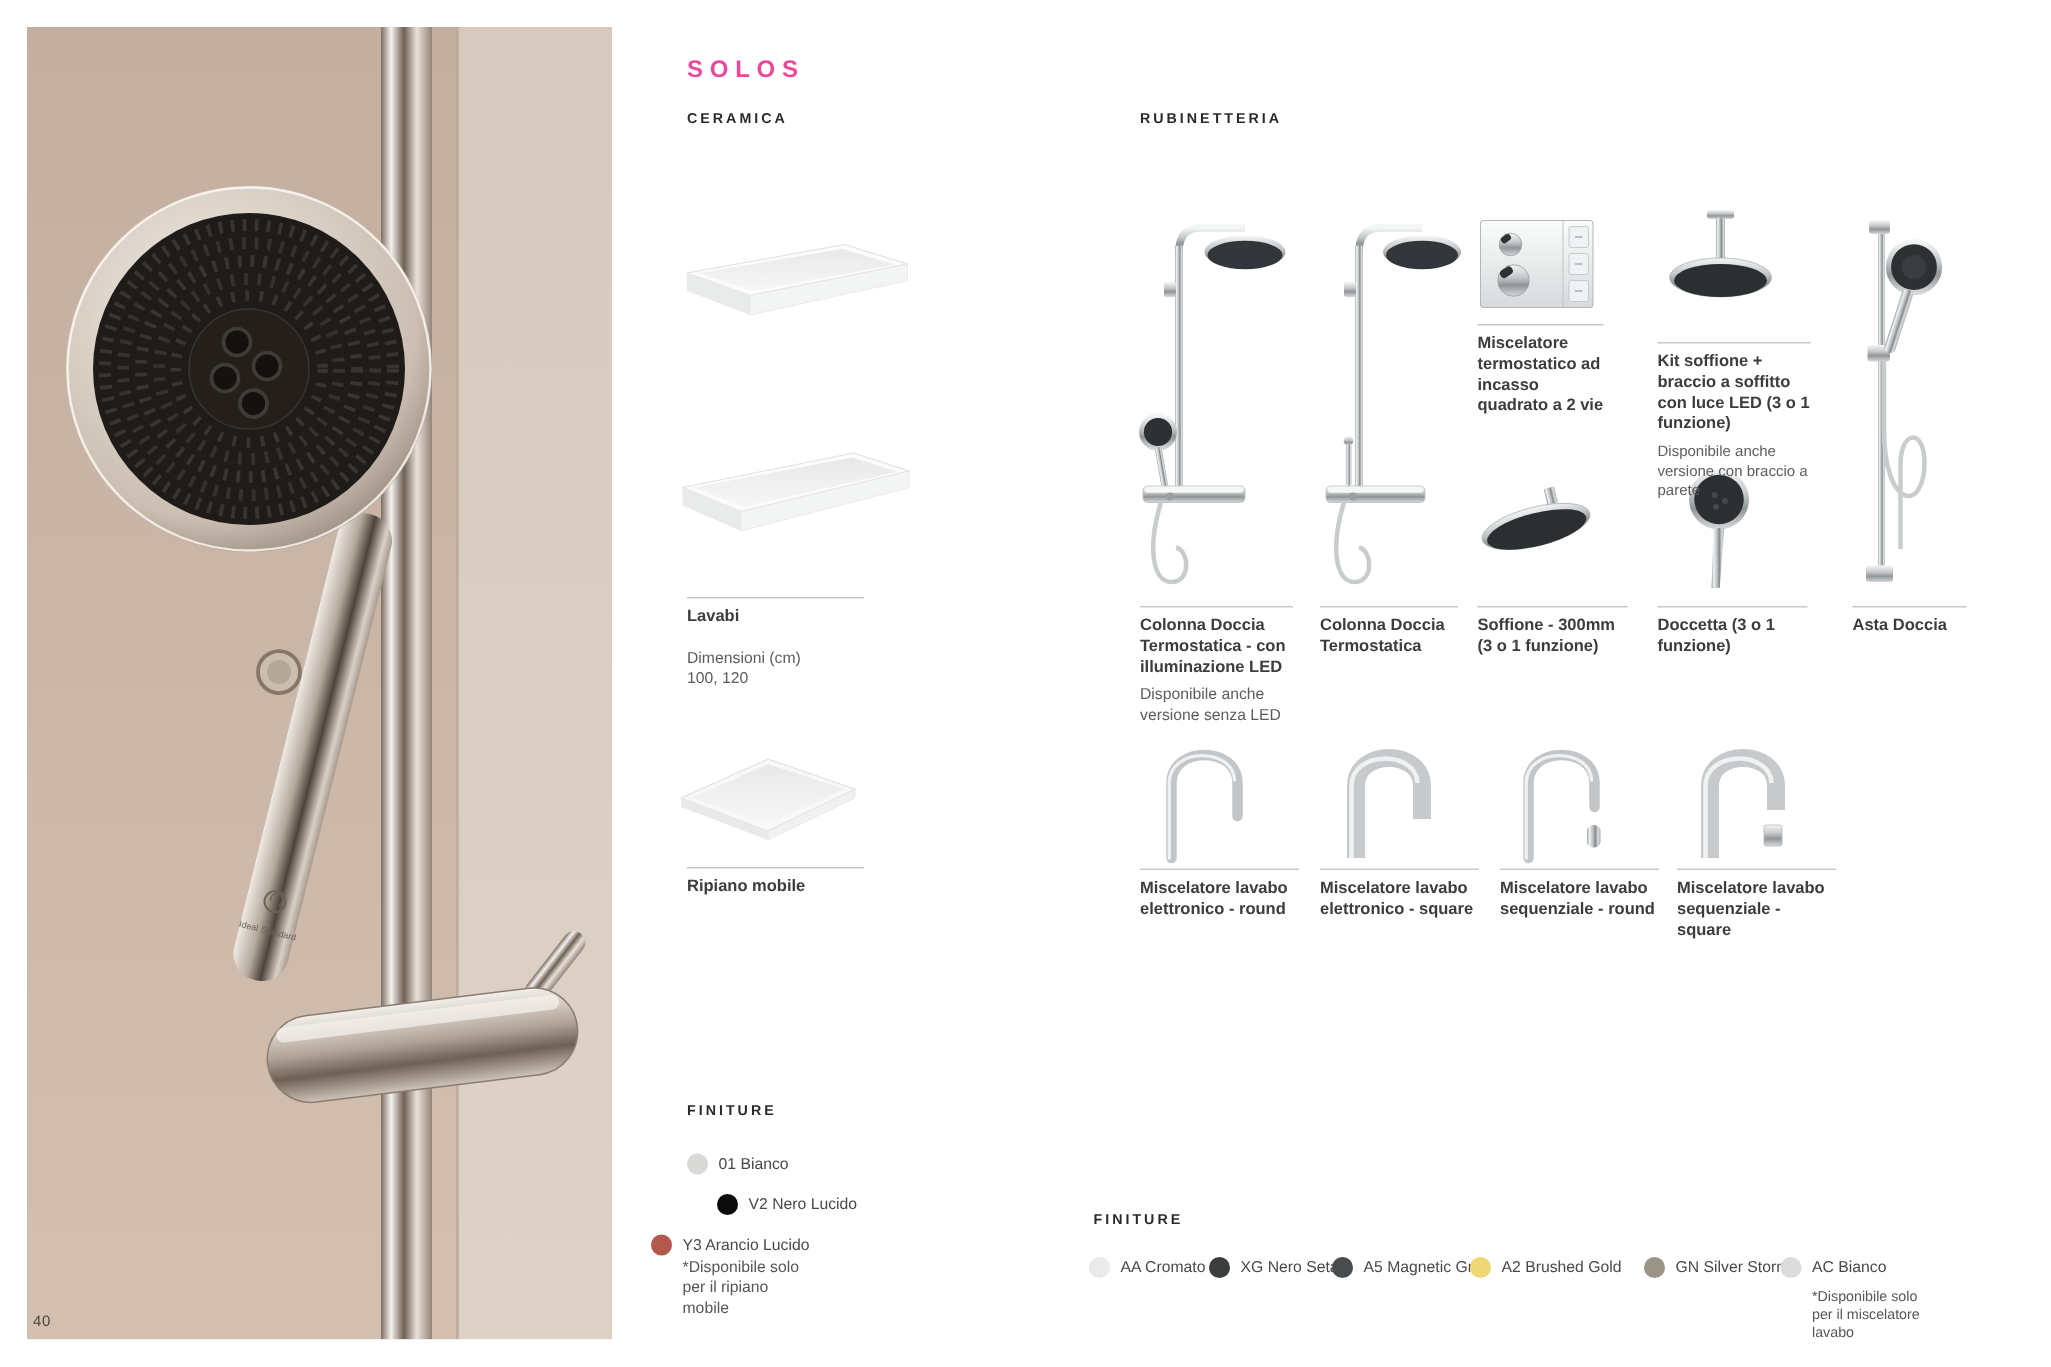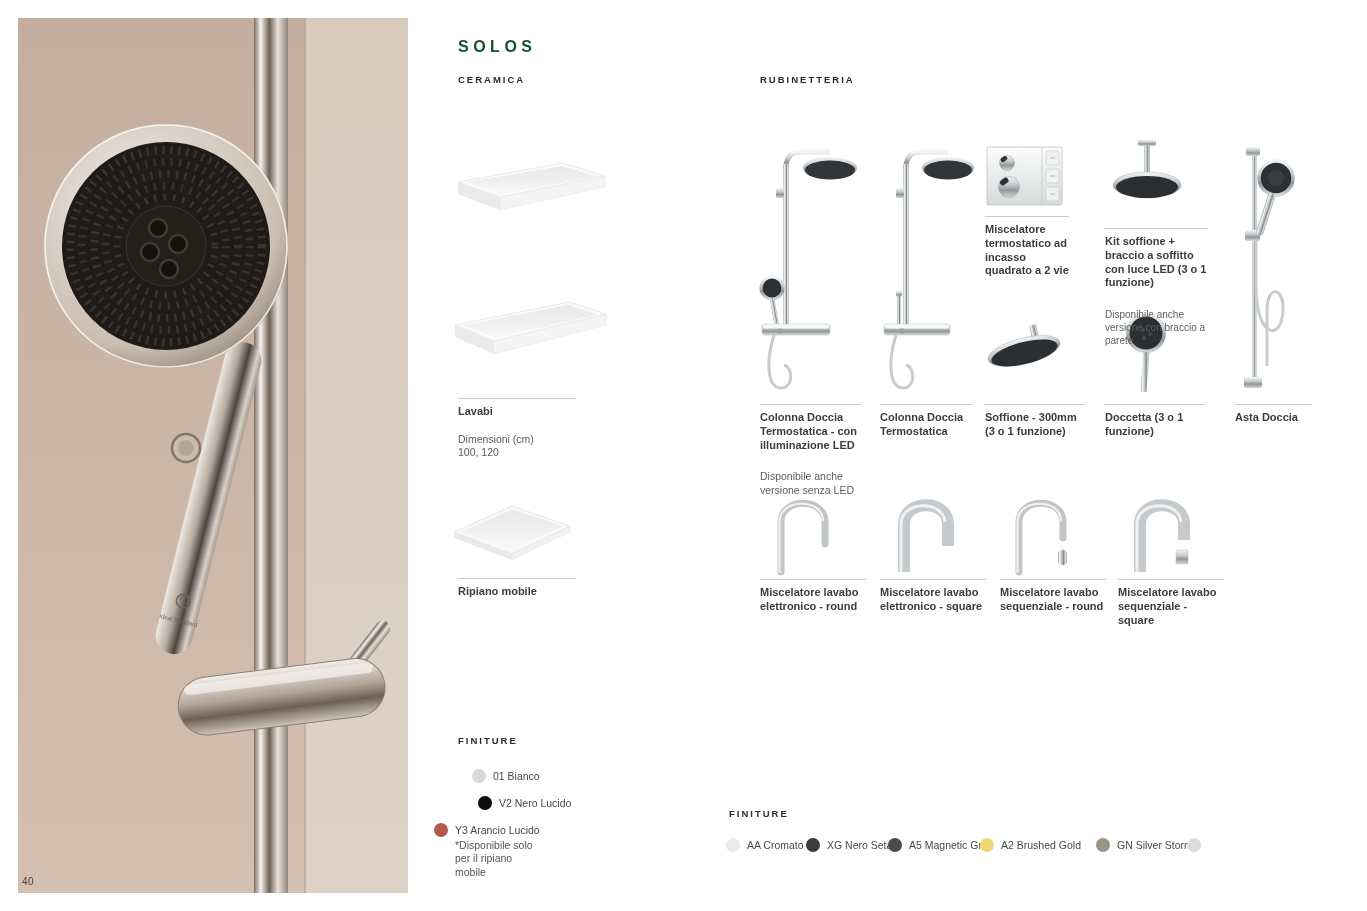--- a/index.html
+++ b/index.html
@@ -8,24 +8,24 @@
   .abs { position:absolute; }
 
   
   #photo { left:18px; top:18px; width:390px; height:875px; overflow:hidden; }
   #photo svg { display:block; }
   .page-num { font-size:10px; color:#7d7d7d; letter-spacing:.5px; }
   #pnum-left { left:22px; top:876px; color:#4a443e; }
   #pnum-right { left:1333px; top:912px; }
 
   
-  .solos-title { font-size:16px; font-weight:700; letter-spacing:4.5px; color:#14532d; }
+  .solos-title { font-size:16px; font-weight:700; letter-spacing:4.5px; color:#ec4899; }
   .sec-heading { font-size:9.5px; font-weight:700; letter-spacing:2px; color:#2a2a2c; }
   .prod-title { font-size:11px; font-weight:700; color:#3c3c3e; line-height:1.25; }
-  .prod-note  { font-size:10.5px; font-weight:400; color:#5d5d5f; line-height:1.3; margin-top:18px; }
+  .prod-note  { font-size:10.5px; font-weight:400; color:#5d5d5f; line-height:1.3; margin-top:5px; }
   .label-block { border-top:1px solid #c9c9c9; padding-top:6px; }
 
   
   .swatch-row { display:flex; align-items:flex-start; }
   .swatch { width:14px; height:14px; border-radius:50%; flex:0 0 14px; }
   .swatch-label { font-size:10.5px; color:#48484a; margin-left:7px; line-height:1.3; padding-top:1px; }
   .swatch-note { font-size:9.5px; color:#55555a; line-height:1.3; margin-top:1px; }
 </style>
 </head>
 <body>
@@ -168,21 +168,21 @@
   <path d="M11,38 L62,15.5 L113,32 L62,55 Z" fill="url(#basinIn)"></path>
   <path d="M4,38 L62,60 L62,66 L4,44 Z" fill="#e8eaea"></path>
   <path d="M62,60 L120,32 L120,38 L62,66 Z" fill="#f0f1f1" stroke="#e4e4e4" stroke-width=".5"></path>
 </svg>
 
 <div class="abs label-block" style="left:458px; top:578px; width:118px;">
   <div class="prod-title">Ripiano mobile</div>
 </div>
 
 <div class="abs sec-heading" style="left:458px; top:735px;">FINITURE</div>
-<div class="abs swatch-row" style="left:472px; top:769px;align-items:center;">
+<div class="abs swatch-row" style="left:458px; top:769px;align-items:center;">
   <div class="swatch" style="background:#d9d9d7;"></div>
   <div class="swatch-label">01 Bianco</div>
 </div>
 <div class="abs swatch-row" style="left:458px; top:796px;padding-left:20px;">
   <div class="swatch" style="background:#0b0b0b;"></div>
   <div class="swatch-label">V2 Nero Lucido</div>
 </div>
 <div class="abs swatch-row" style="left:434px; top:823px;">
   <div class="swatch" style="background:#b2594c;"></div>
   <div>
@@ -342,13 +342,17 @@
 <div class="abs swatch-row" style="left:980px; top:838px;">
   <div class="swatch" style="background:#eed875;"></div>
   <div class="swatch-label">A2 Brushed Gold</div>
 </div>
 <div class="abs swatch-row" style="left:1096px; top:838px;">
   <div class="swatch" style="background:#9b9489;"></div>
   <div class="swatch-label">GN Silver Storm</div>
 </div>
 <div class="abs swatch-row" style="left:1187px; top:838px;">
   <div class="swatch" style="background:#dcdcda;"></div>
+  <div>
+    <div class="swatch-label">AC Bianco</div>
+    <div class="swatch-note" style="margin-left:7px; width:80px; margin-top:6px;">*Disponibile solo per il miscelatore lavabo</div>
+  </div>
 </div>
 
 </body></html>

